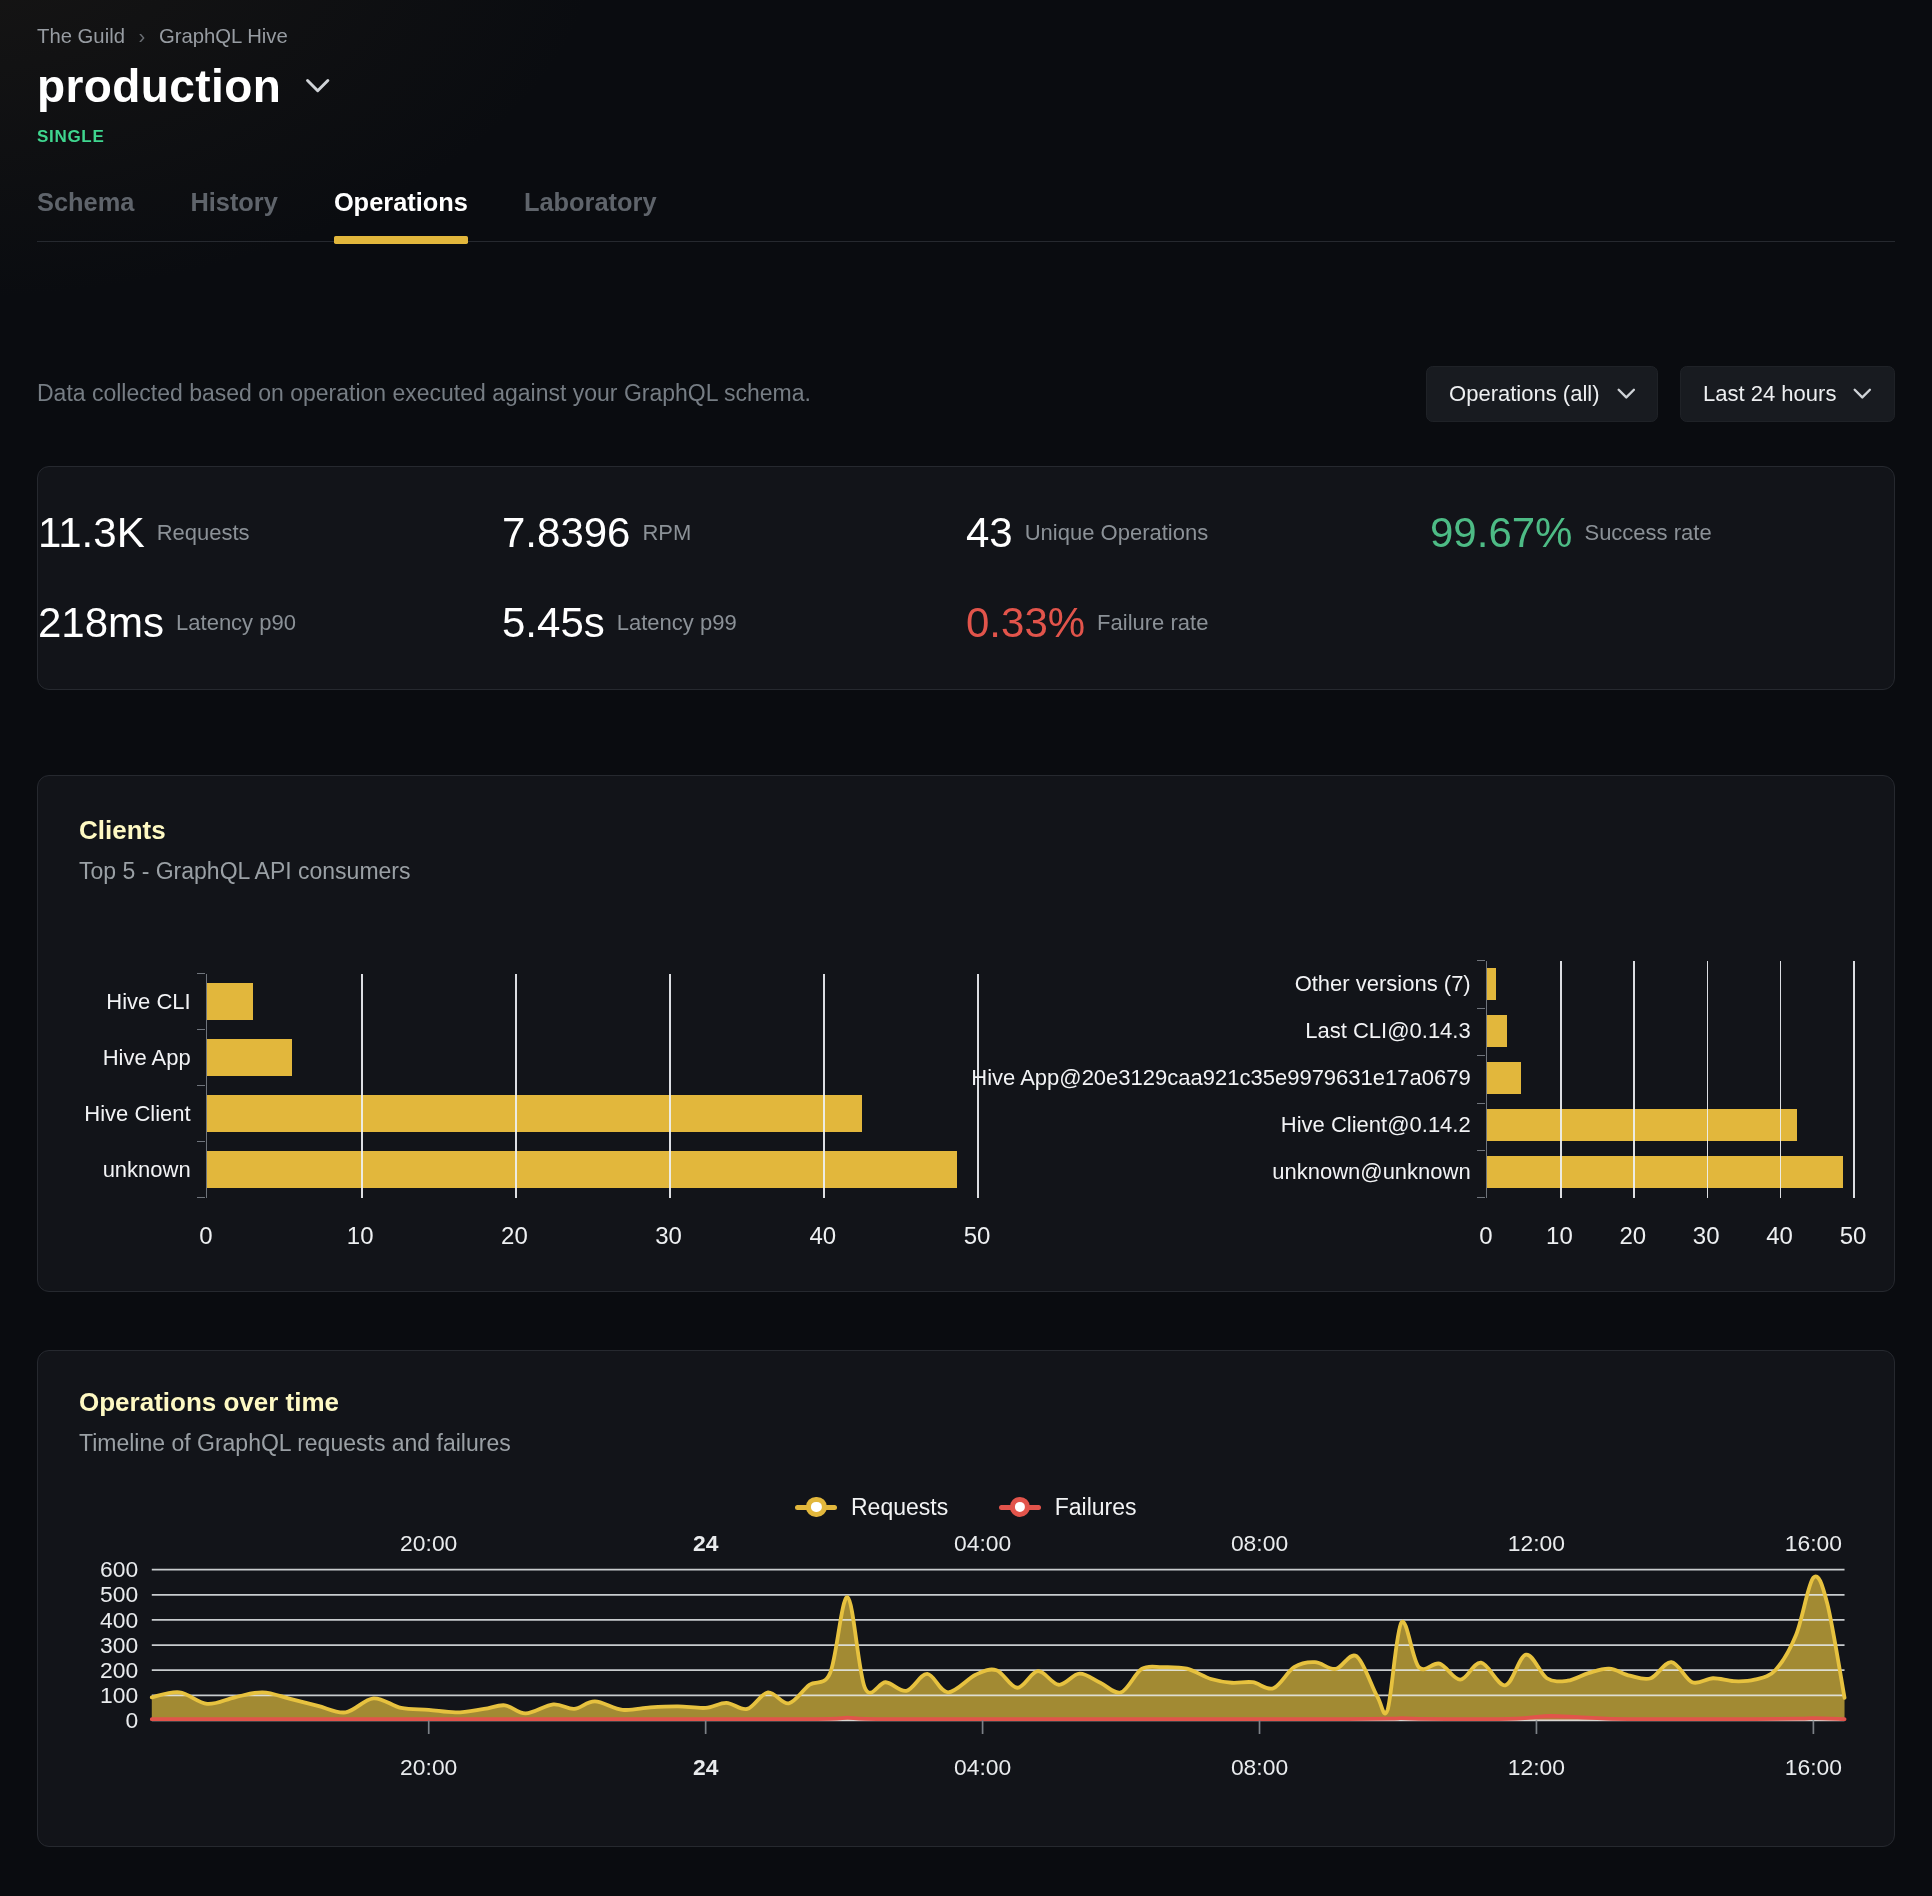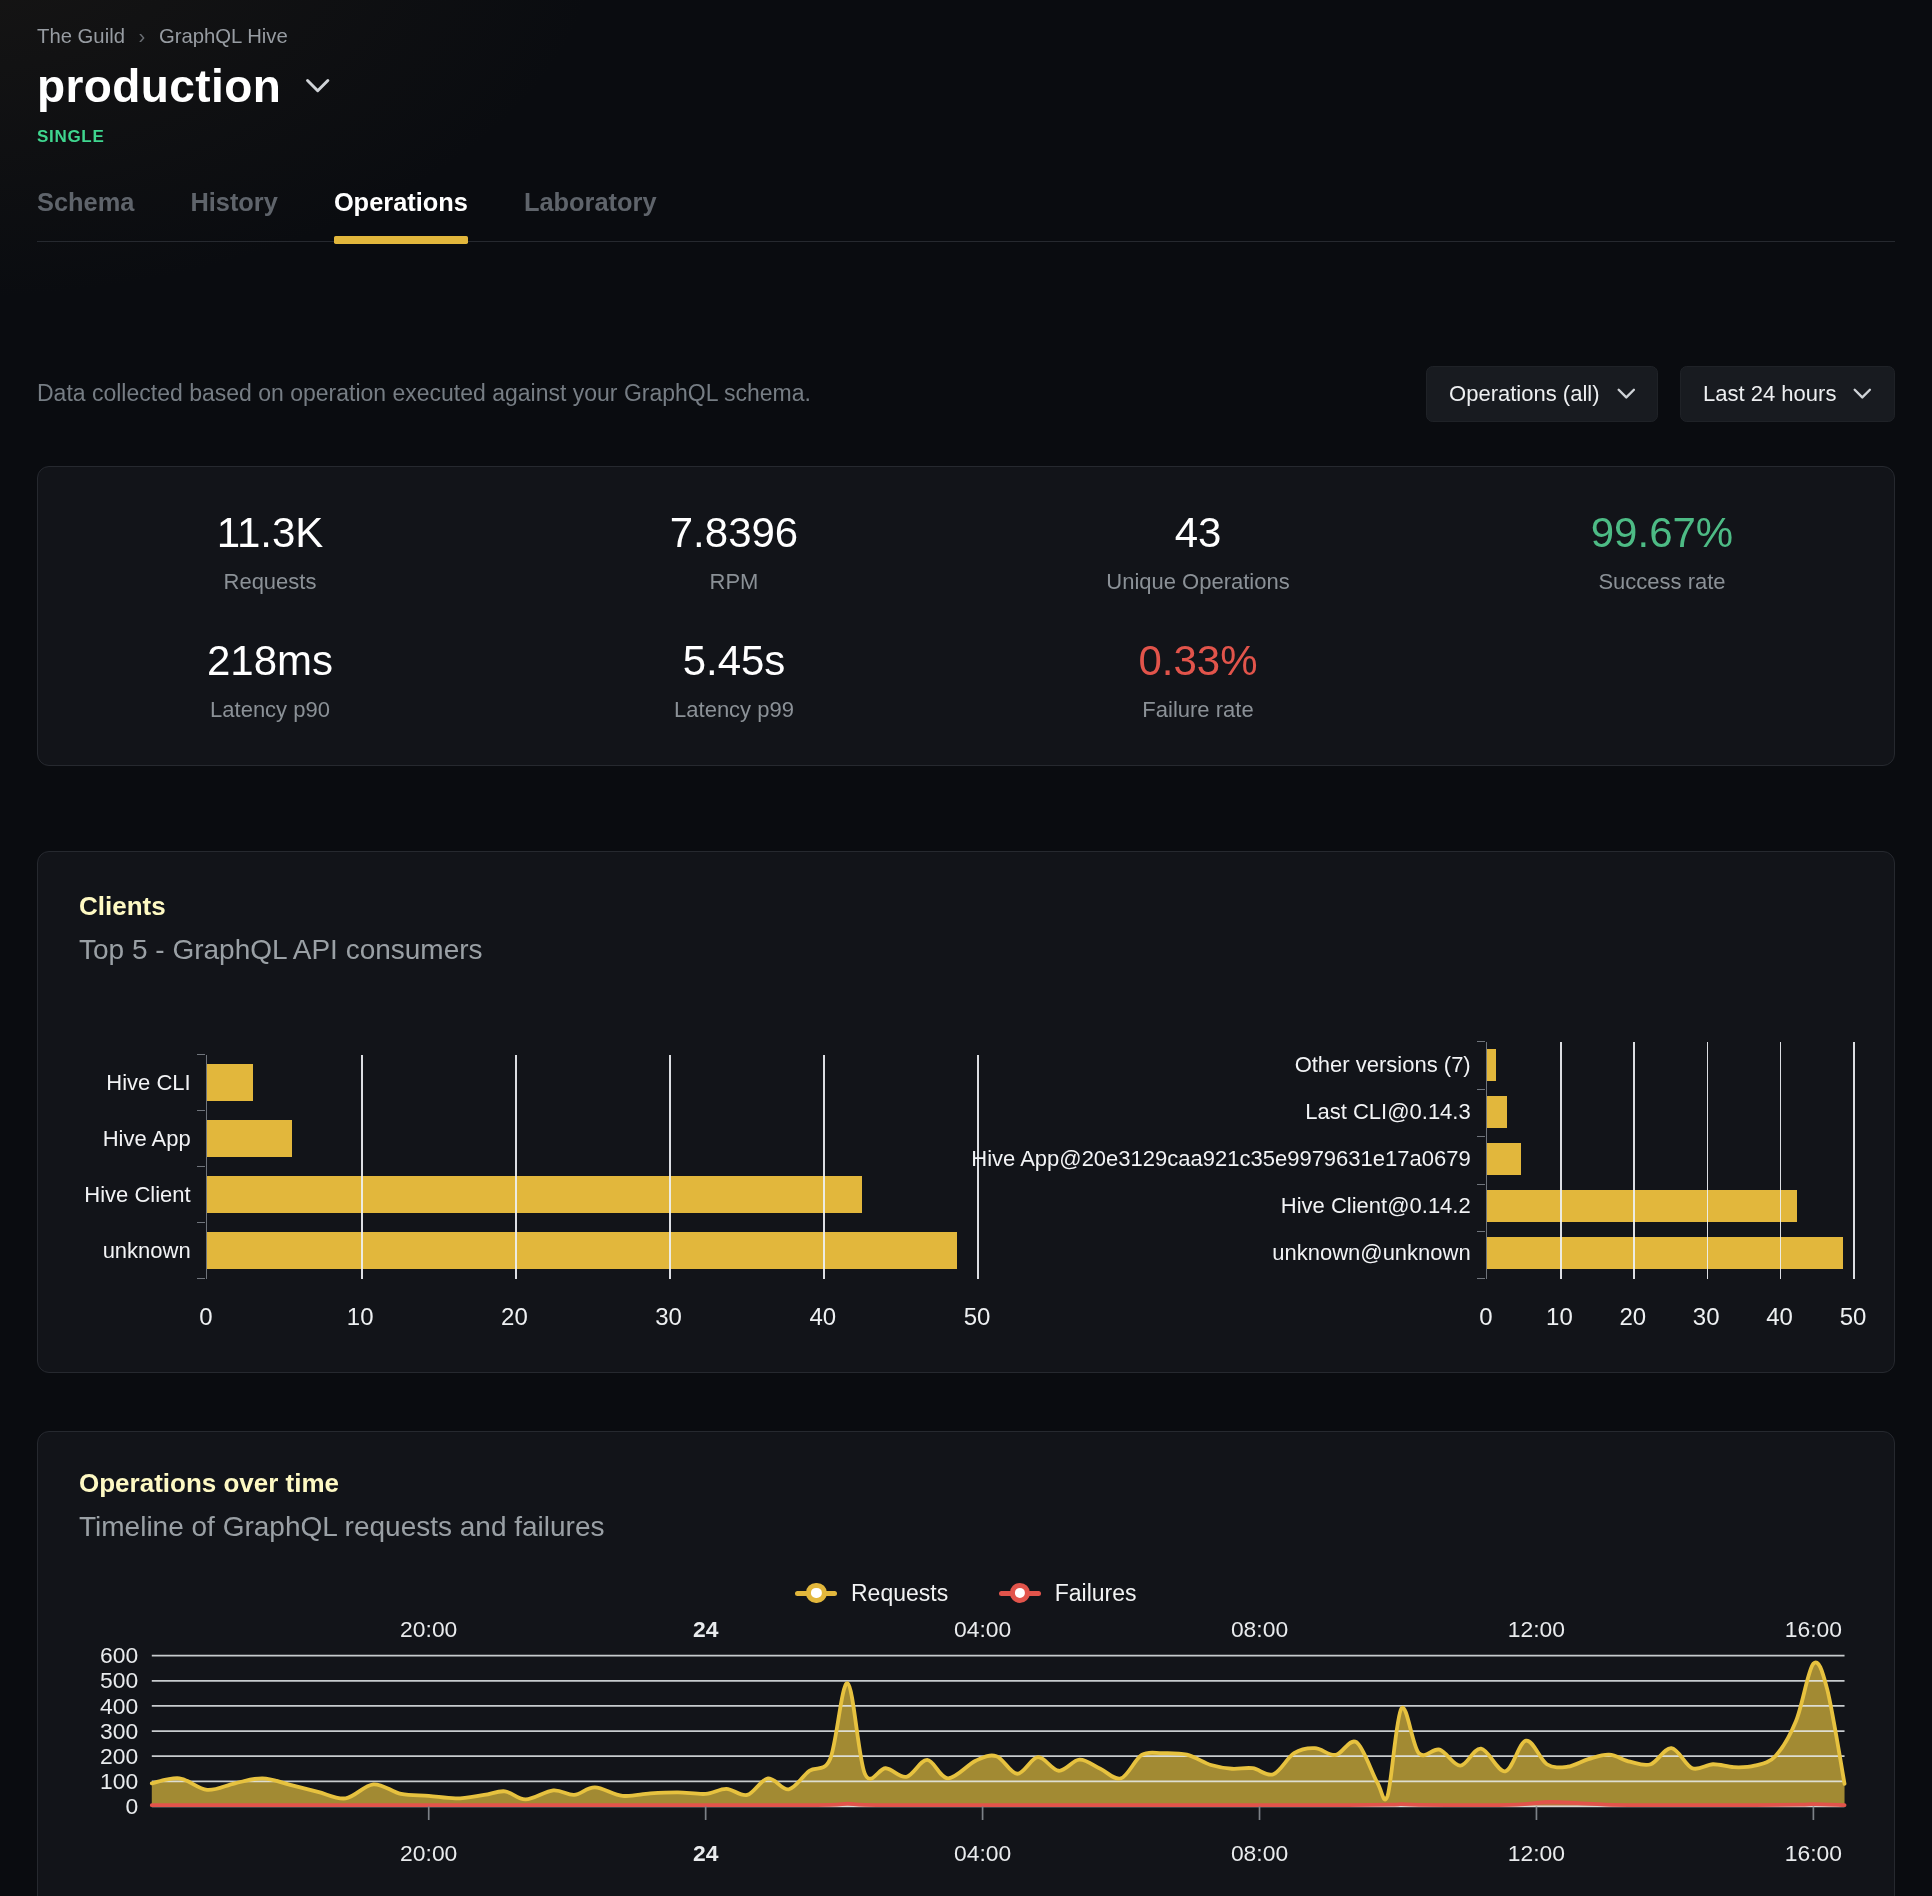--- a/index.html
+++ b/index.html
@@ -30,28 +30,28 @@
   .filter-buttons{display:flex;gap:22px;}
   .filter-btn{display:flex;align-items:center;gap:17px;background:#181b20;border-radius:6.8px;
               padding:0 22px;height:54px;font-size:22px;color:#edeff1;cursor:pointer;border:0.8px solid #1f2227;}
 
   
   .card{background:#121419;border:0.8px solid #26292f;border-radius:12px;box-sizing:border-box;}
 
   
   .stats-card{margin-top:44px;padding:42px 0;}
   .stats-grid{display:grid;grid-template-columns:repeat(4,1fr);row-gap:42px;}
-  .stat{display:flex;flex-direction:column;align-items:center;gap:12px;}
+  .stat{display:flex;flex-direction:row;align-items:center;gap:12px;}
   .stat-value{font-size:42px;font-weight:500;color:#ffffff;}
   .stat-label{font-size:22px;color:#8b9197;}
 
   
   .clients-card{margin-top:85px;padding:39px 41px 37px;}
   .card-title{font-size:26px;font-weight:700;color:#fef9c3;}
-  .card-subtitle{font-size:28px;color:#9aa0a5;margin-top:12px;}
+  .card-subtitle{font-size:23px;color:#9aa0a5;margin-top:12px;}
   .clients-charts{display:flex;align-items:flex-end;margin-top:76px;}
   .bc{display:flex;}
   .bc--names{flex:0 0 898px;}
   .bc--versions{flex:1;}
   .bc-labels{display:flex;flex-direction:column;}
   .bc-label{display:flex;align-items:center;justify-content:flex-end;padding-right:15.3px;
             font-size:22px;color:#f2f3f5;white-space:nowrap;}
   .bc--names .bc-labels{width:127px;}
   .bc--versions .bc-labels{width:509px;}
   .bc-main{flex:1;display:flex;flex-direction:column;}

